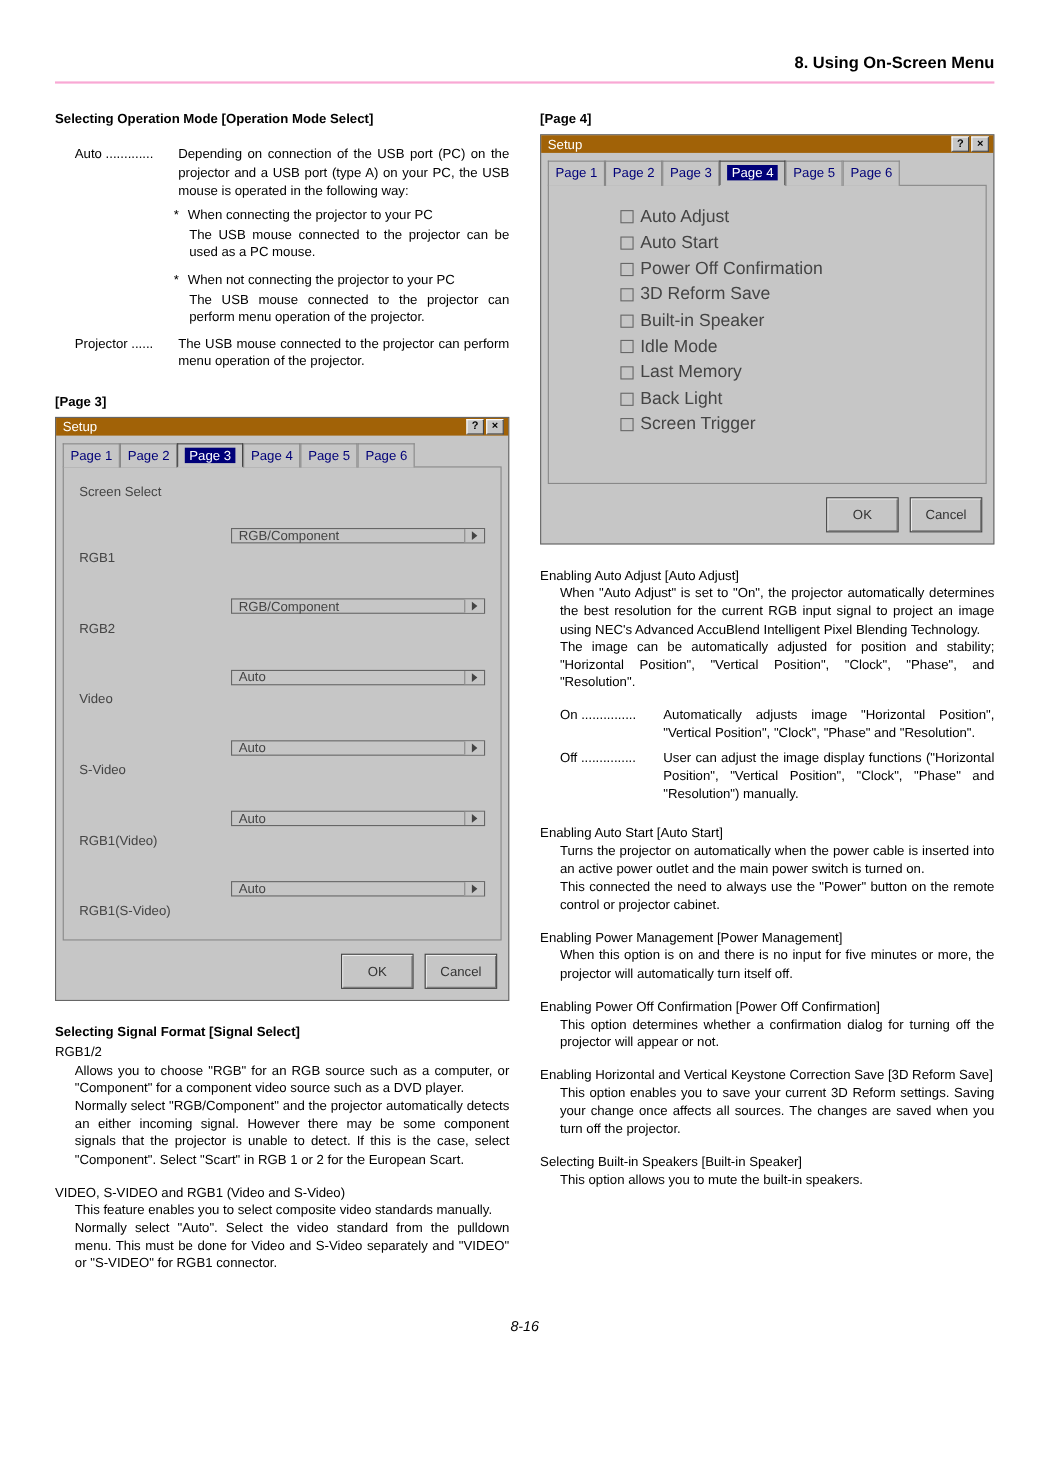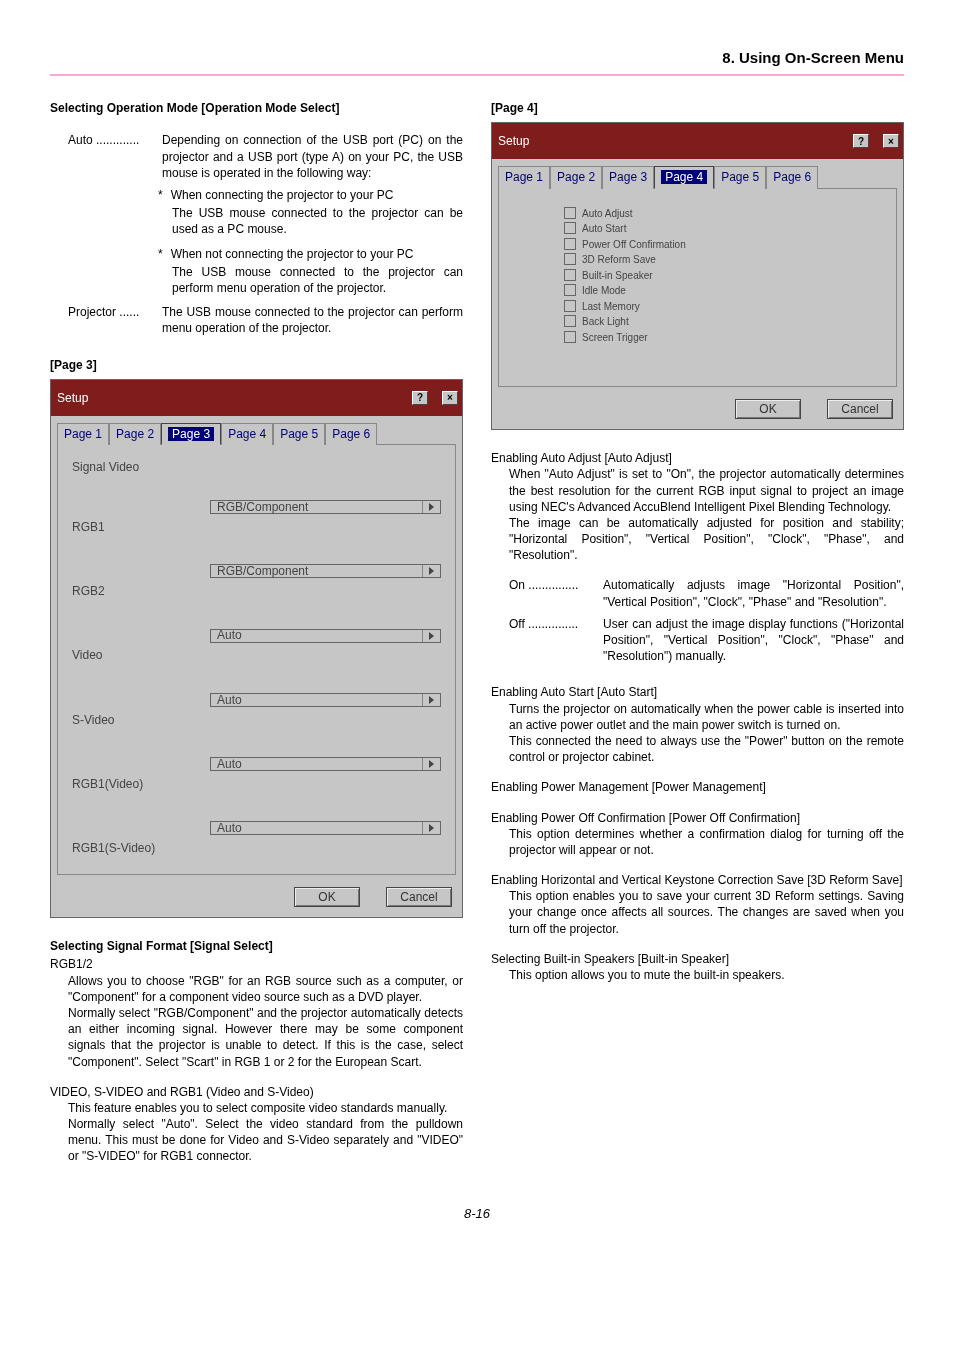--- a/index.html
+++ b/index.html
@@ -38,28 +38,27 @@
   .page-number { text-align: center; font-style: italic; font-size: 13px; margin-top: 40px; }
 
   
   .dialog {
     background: #c6c6c6;
     border: 1px solid #666;
     font-family: "Arial", sans-serif;
     margin: 6px 0 12px 0;
   }
   .titlebar {
-    background: #7f1d1d;
+    background: #a16207;
     color: #fff;
     display: flex;
     align-items: center;
-    height: 36px;
+    height: 16px;
     padding: 0 4px;
     font-size: 12px;
-    gap: 12px;
   }
   .titlebar-text { flex: 1; padding-left: 2px; }
   .titlebar-btn {
     width: 16px; height: 14px;
     background: #c6c6c6;
     border: 1px solid #fff;
     border-right-color: #444; border-bottom-color: #444;
     margin-left: 2px;
     display: flex; align-items: center; justify-content: center;
     color: #000; font-size: 10px; font-weight: bold;
@@ -105,30 +104,29 @@
   .select-arrow {
     position: absolute; right: 0; top: 0; bottom: 0;
     width: 18px;
     border-left: 1px solid #888;
     display: flex; align-items: center; justify-content: center;
     background: #c6c6c6;
   }
   .tri { width: 0; height: 0; border-top: 4px solid transparent; border-bottom: 4px solid transparent; border-left: 5px solid #444; }
   .btnrow { display: flex; justify-content: flex-end; gap: 10px; padding: 6px 10px 10px 0; }
   .winbtn {
-    min-width: 66px; height: 20px;
+    min-width: 66px; height: 32px;
     border: 1px solid #444;
     background: #c6c6c6;
     display: flex; align-items: center; justify-content: center;
     font-size: 12px; color: #333;
     box-shadow: inset 1px 1px 0 #eee, inset -1px -1px 0 #777;
-    margin-left: 16px;
   }
   .checklist { padding: 4px 0 10px 8px; }
-  .checkrow { display: flex; align-items: flex-start; gap: 6px; font-size: 10px; color: #444; margin-bottom: 2px; padding-left: 43px; }
+  .checkrow { display: flex; align-items: center; gap: 6px; font-size: 16px; color: #444; margin-bottom: 2px; padding-left: 43px; }
   .checkbox {
     width: 12px; height: 12px; border: 1px solid #666; background: #c6c6c6; flex: none;
   }
   .label-heading { font-size: 12px; color: #444; margin-bottom: 4px; }
 </style>
 </head>
 <body>
 
 <div class="header-title">8. Using On-Screen Menu</div>
 
@@ -177,21 +175,21 @@
       </div>
       <div class="tabs">
         <div class="tab">Page 1</div>
         <div class="tab">Page 2</div>
         <div class="tab active"><span class="tab-inner">Page 3</span></div>
         <div class="tab">Page 4</div>
         <div class="tab">Page 5</div>
         <div class="tab">Page 6</div>
       </div>
       <div class="tab-pane">
-        <div class="label-heading">Signal Video</div>
+        <div class="label-heading">Screen Select</div>
         <div class="formrow">
           <div class="formlabel">RGB1</div>
           <div class="select">
               <span>RGB/Component</span>
               <span class="select-arrow">
                 <span class="tri"></span>
               </span>
             </div>
         </div>
         <div class="formrow">
@@ -336,20 +334,21 @@
       <div class="defbody">User can adjust the image display functions ("Horizontal Position", "Vertical Position", "Clock", "Phase" and "Resolution") manually.</div>
     </div>
 
     <div class="spacer-md"></div>
     <div>Enabling Auto Start [Auto Start]</div>
     <div class="para indent1">Turns the projector on automatically when the power cable is inserted into an active power outlet and the main power switch is turned on.</div>
     <div class="para indent1">This connected the need to always use the "Power" button on the remote control or projector cabinet.</div>
 
     <div class="spacer-md"></div>
     <div>Enabling Power Management [Power Management]</div>
+    <div class="para indent1">When this option is on and there is no input for five minutes or more, the projector will automatically turn itself off.</div>
 
     <div class="spacer-md"></div>
     <div>Enabling Power Off Confirmation [Power Off Confirmation]</div>
     <div class="para indent1">This option determines whether a confirmation dialog for turning off the projector will appear or not.</div>
 
     <div class="spacer-md"></div>
     <div>Enabling Horizontal and Vertical Keystone Correction Save [3D Reform Save]</div>
     <div class="para indent1">This option enables you to save your current 3D Reform settings. Saving your change once affects all sources. The changes are saved when you turn off the projector.</div>
 
     <div class="spacer-md"></div>

